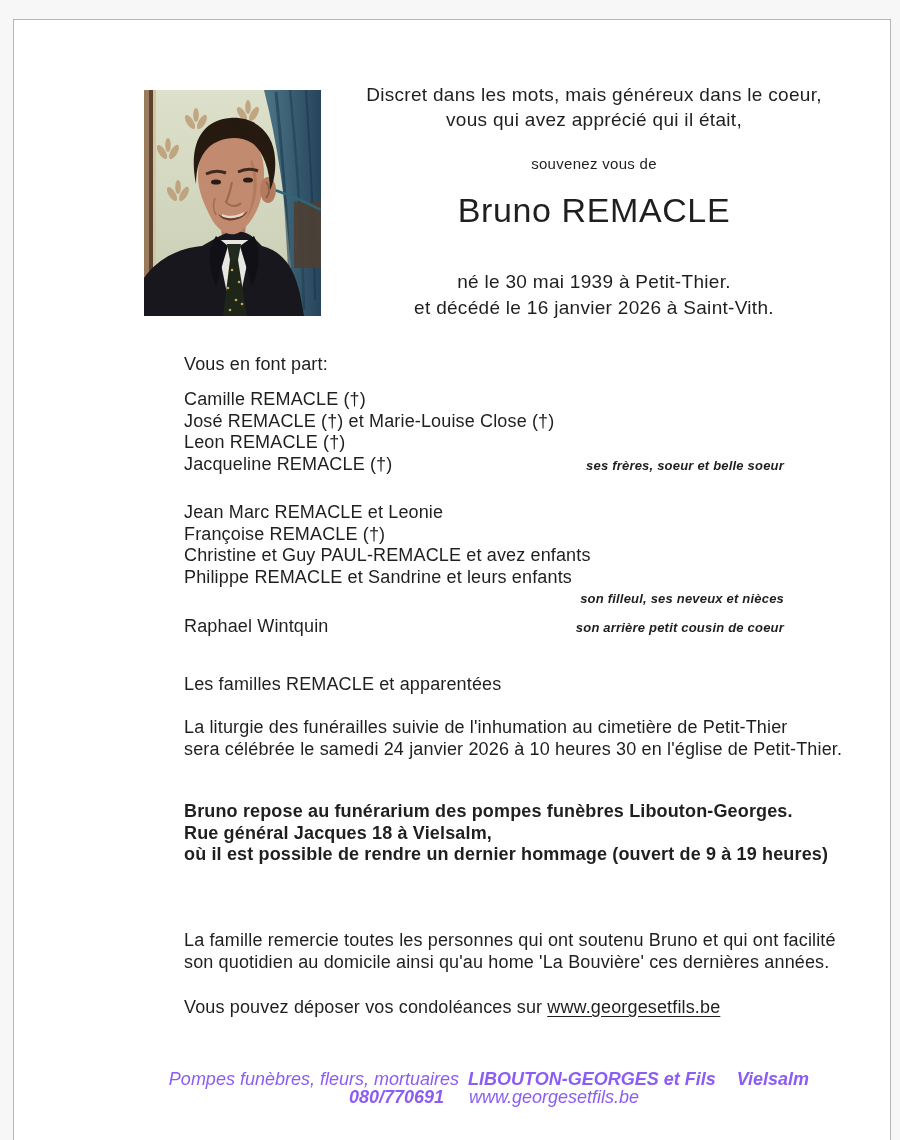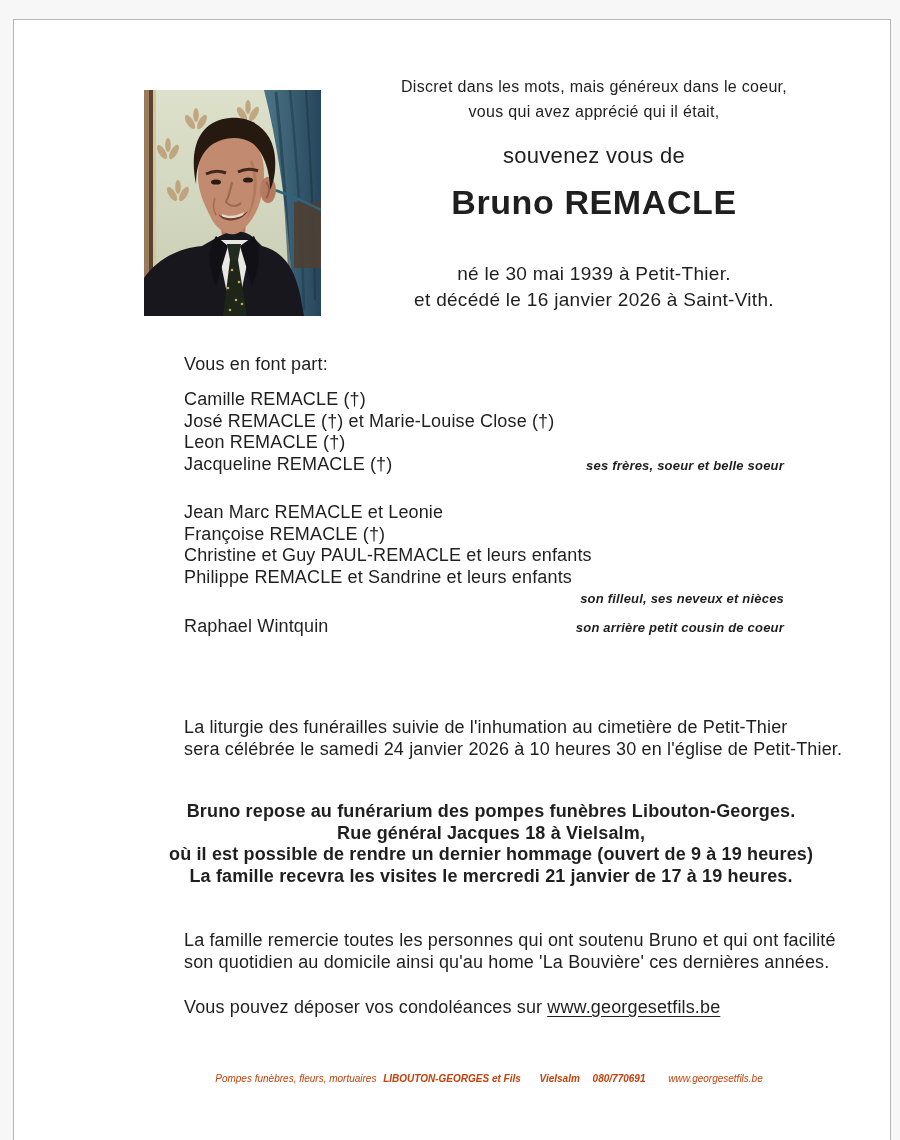--- a/index.html
+++ b/index.html
@@ -15,37 +15,37 @@
     background:#ffffff;border:1px solid #b6b6ba;border-bottom:none;
     box-sizing:border-box;
   }
   .abs{position:absolute;}
 
   
   .photo{left:130px;top:70px;width:177px;height:226px;overflow:hidden;}
 
   
   .header-col{left:295px;top:54px;width:570px;text-align:center;}
-  .quote{font-size:16px;line-height:25px;letter-spacing:.3px;margin:0;}
-  .intro{font-size:22px;line-height:25px;margin:19px 0 0 0;letter-spacing:.3px;}
-  .deceased{font-size:34px;line-height:40px;font-weight:700;letter-spacing:.6px;margin:14px 0 0 0;}
+  .quote{font-size:19px;line-height:25px;letter-spacing:.3px;margin:8px;}
+  .intro{font-size:15px;line-height:25px;margin:19px 0 0 0;letter-spacing:.3px;}
+  .deceased{font-size:34px;line-height:40px;font-weight:400;letter-spacing:.6px;margin:14px 0 0 0;}
   .dates{font-size:19px;line-height:26px;letter-spacing:.3px;margin:39px 0 0 0;}
 
   
   .bodytxt{font-size:18px;line-height:21.5px;letter-spacing:.15px;}
   .group{left:170px;width:600px;}
   .row{display:flex;justify-content:space-between;align-items:baseline;}
   .row.end{justify-content:flex-end;align-items:center;}
   .relation{font-weight:700;font-style:italic;font-size:13px;letter-spacing:.2px;}
   .bold-block{font-weight:700;}
   .center-col{left:170px;width:625px;text-align:left;}
   .link{text-decoration:underline;text-underline-offset:3px;margin-left:5px;}
 
   
-  .footer{left:130px;width:690px;text-align:center;font-size:10px;line-height:18px;font-style:italic;color:#c2410c;}
+  .footer{left:130px;width:690px;text-align:center;font-size:18px;line-height:18px;font-style:italic;color:#8b5cf6;}
   .footer .b{font-weight:700;}
   .footer .gap-s{margin-left:10px;}
   .footer .gap-m{margin-left:16px;}
   .footer .gap-l{margin-left:20px;}
 </style>
 </head>
 <body>
 
 <div class="page">
 
@@ -145,45 +145,45 @@
     <div>Leon REMACLE (†)</div>
     <div class="row">
       <span>Jacqueline REMACLE (†)</span>
       <span class="relation">ses frères, soeur et belle soeur</span>
     </div>
   </div>
 
   <div class="abs bodytxt group" style="top:482px;">
     <div>Jean Marc REMACLE et Leonie</div>
     <div>Françoise REMACLE (†)</div>
-    <div>Christine et Guy PAUL-REMACLE et leurs enfants</div>
+    <div>Christine et Guy PAUL-REMACLE et avez enfants</div>
     <div>Philippe REMACLE et Sandrine et leurs enfants</div>
     <div class="row end">
       <span class="relation">son filleul, ses neveux et nièces</span>
     </div>
   </div>
 
   <div class="abs bodytxt group" style="top:596px;">
     <div class="row">
       <span>Raphael Wintquin</span>
       <span class="relation">son arrière petit cousin de coeur</span>
     </div>
   </div>
 
+  <div class="abs bodytxt" style="left:170px;top:654px;">Les familles REMACLE et apparentées</div>
 
   <div class="abs bodytxt" style="left:170px;top:697px;">
     <div>La liturgie des funérailles suivie de l'inhumation au cimetière de Petit-Thier</div>
     <div>sera célébrée le samedi 24 janvier 2026 à 10 heures 30 en l'église de Petit-Thier.</div>
   </div>
 
-  <div class="abs bodytxt bold-block" style="left:155px;top:781px;text-align:center;">
+  <div class="abs bodytxt bold-block" style="left:170px;top:781px;">
     <div>Bruno repose au funérarium des pompes funèbres Libouton-Georges.</div>
     <div>Rue général Jacques 18 à Vielsalm,</div>
     <div>où il est possible de rendre un dernier hommage (ouvert de 9 à 19  heures)</div>
-    <div>La famille recevra les visites le mercredi 21 janvier de 17 à 19 heures.</div>
   </div>
 
   <div class="abs bodytxt" style="left:170px;top:910px;">
     <div>La famille remercie toutes les personnes qui ont soutenu Bruno et qui ont facilité</div>
     <div>son quotidien au domicile ainsi qu'au home 'La Bouvière' ces dernières années.</div>
   </div>
 
   <div class="abs bodytxt center-col" style="top:977px;">
     <span>Vous pouvez déposer vos condoléances sur</span><span class="link">www.georgesetfils.be</span>
   </div>

